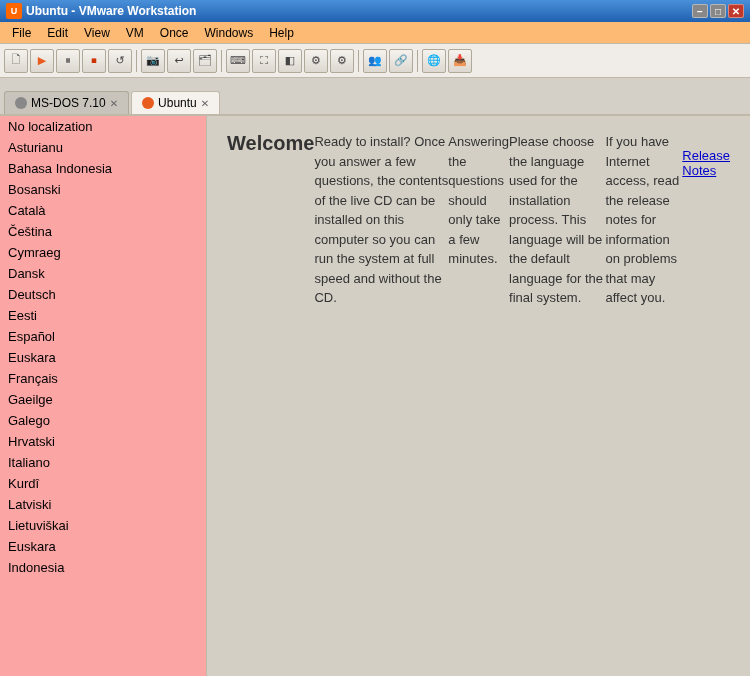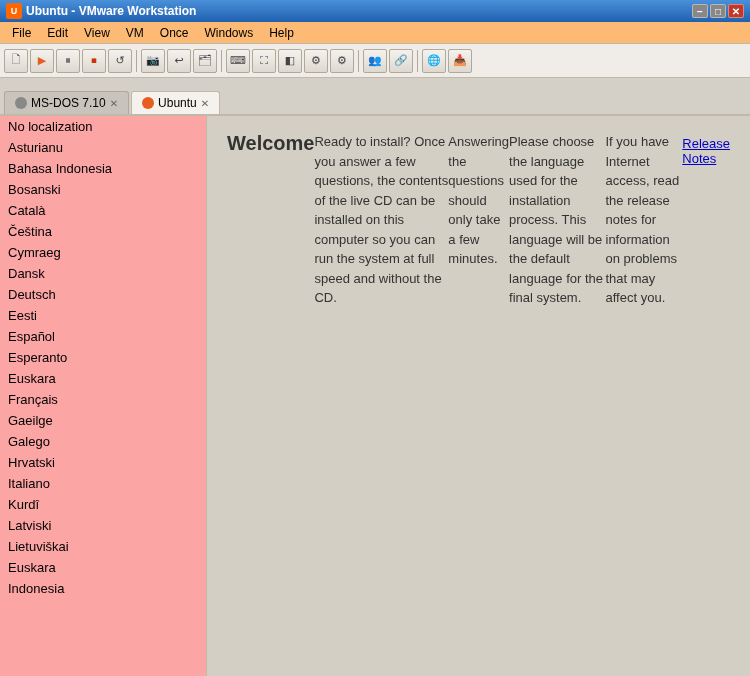--- a/index.html
+++ b/index.html
@@ -223,21 +223,20 @@
         <div class="lang-item">Asturianu</div>
         <div class="lang-item">Bahasa Indonesia</div>
         <div class="lang-item">Bosanski</div>
         <div class="lang-item">Català</div>
         <div class="lang-item">Čeština</div>
         <div class="lang-item">Cymraeg</div>
         <div class="lang-item">Dansk</div>
         <div class="lang-item">Deutsch</div>
         <div class="lang-item">Eesti</div>
         <div class="lang-item">Español</div>
-        <div class="lang-item">Esperanto</div>
         <div class="lang-item">Euskara</div>
         <div class="lang-item">Français</div>
         <div class="lang-item">Gaeilge</div>
         <div class="lang-item">Galego</div>
         <div class="lang-item">Hrvatski</div>
         <div class="lang-item">Italiano</div>
         <div class="lang-item">Kurdî</div>
         <div class="lang-item">Latviski</div>
         <div class="lang-item">Lietuviškai</div>
         <div class="lang-item">Euskara</div>
@@ -245,21 +244,21 @@
       </div>
   </div>
 
   <div class="content-panel">
     <div class="content-title">Welcome</div>
     <p class="content-text">Ready to install? Once you answer a few questions, the contents of the live CD can be installed on this computer so you can run the system at full speed and without the CD.</p>
     <p class="content-text">Answering the questions should only take a few minutes.</p>
     <p class="content-text">Please choose the language used for the installation process. This language will be the default language for the final system.</p>
     <div style="flex:1;"></div>
     <p class="content-text">If you have Internet access, read the release notes for information on problems that may affect you.</p>
-    <p style="margin-top:4px;">
+    <p style="margin-top:16px;">
       <a class="release-link">Release Notes</a>
     </p>
   </div>
 </div>
 
 <div class="footer-bar">
   
   
 </div>
 

